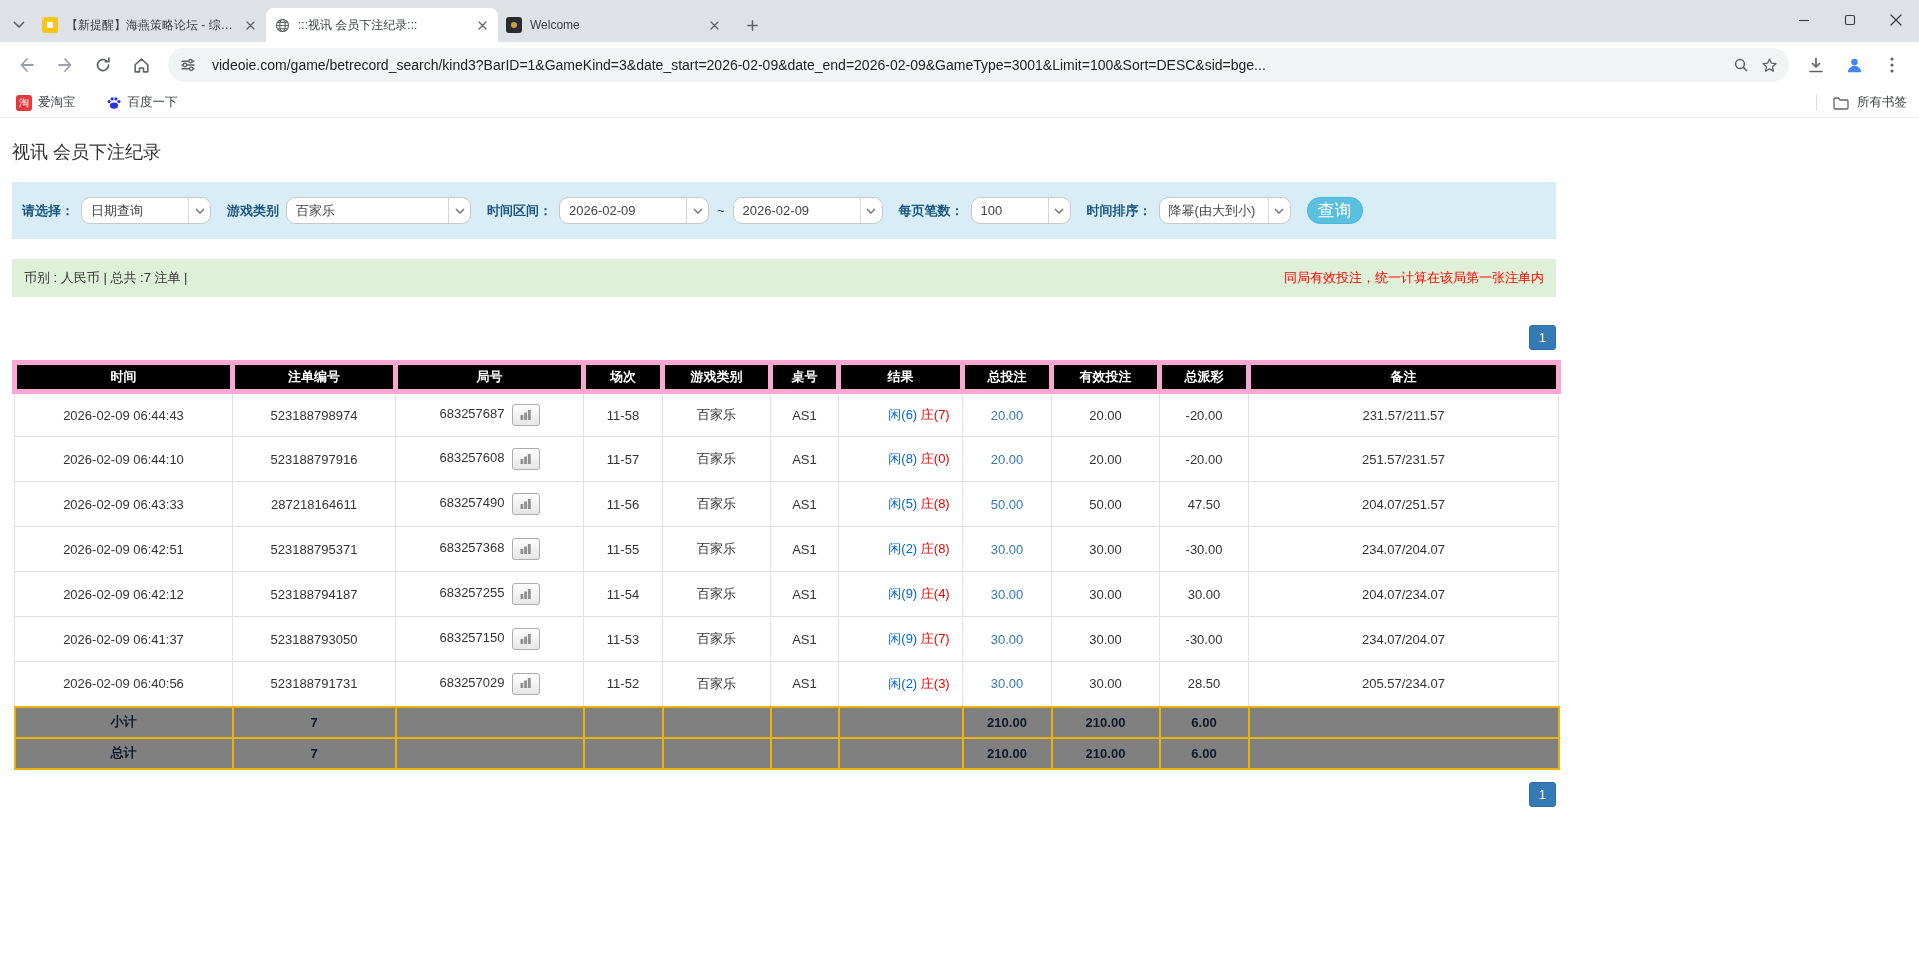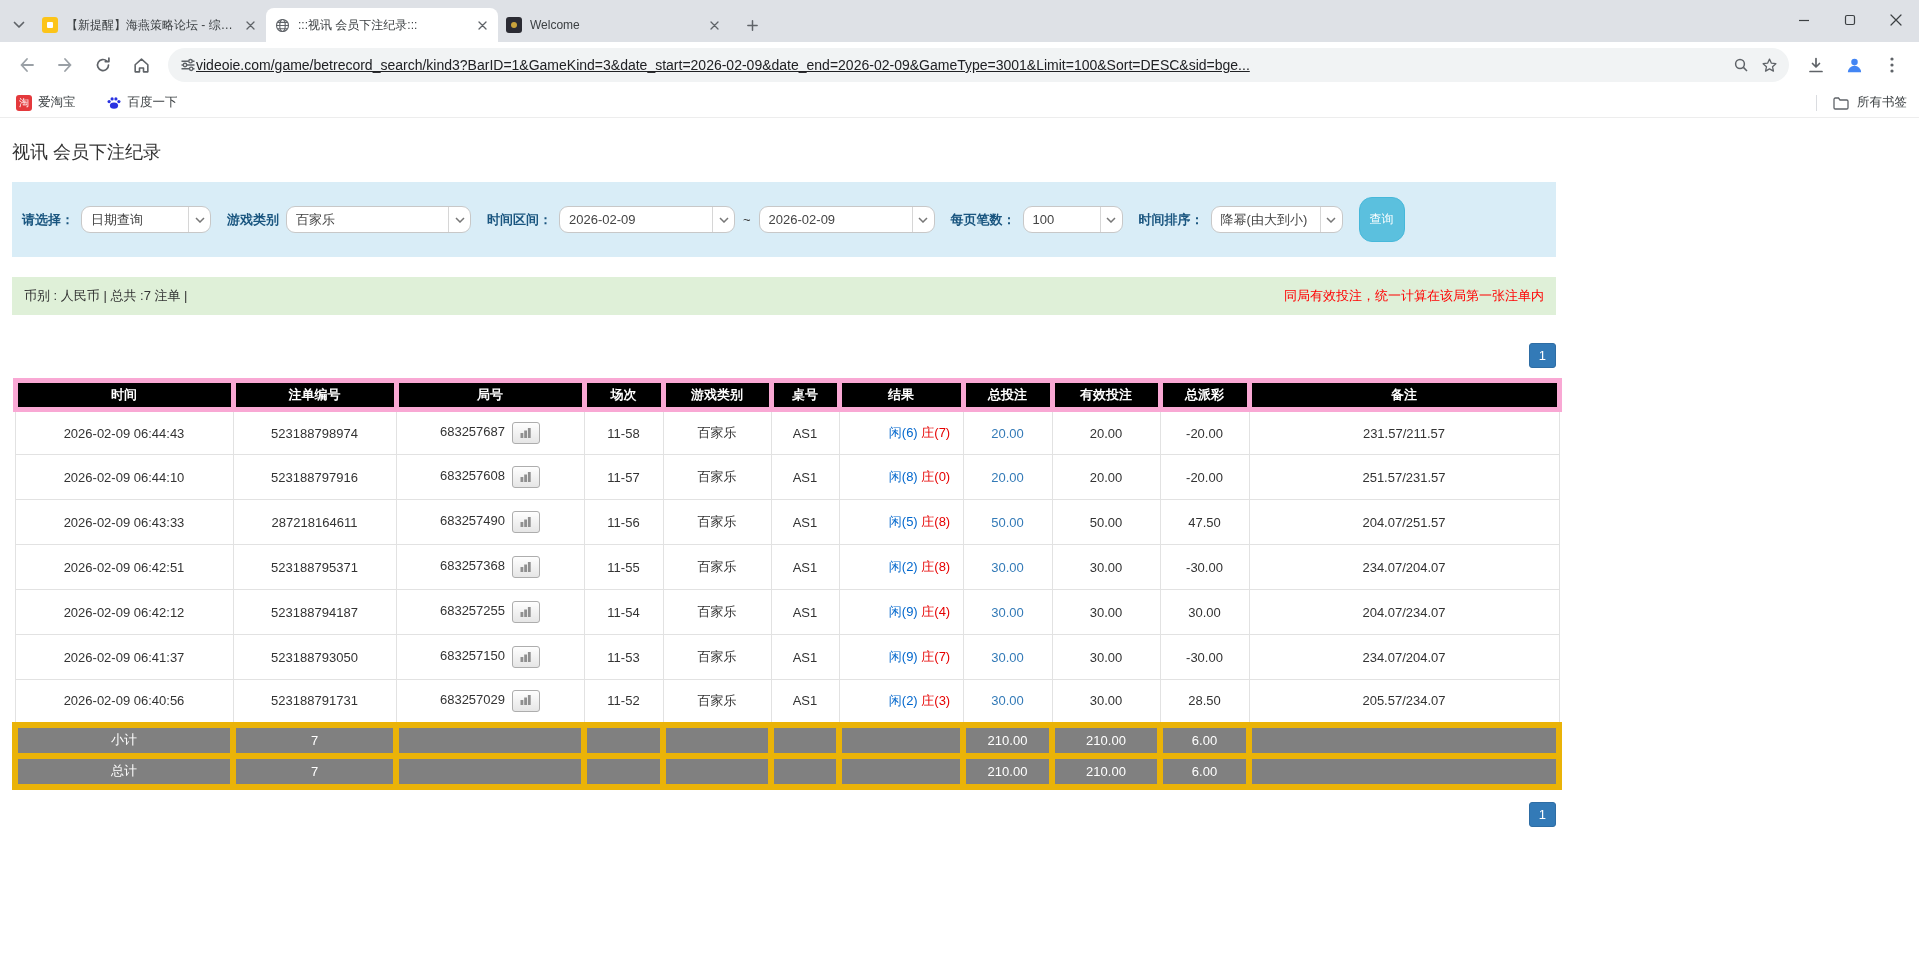--- a/index.html
+++ b/index.html
@@ -18,55 +18,55 @@
   .fav-dark i { width:6px; height:6px; background:#c9a33c; border-radius:50%; display:block; }
   .tab-title { flex:1; margin:0 8px; white-space:nowrap; overflow:hidden; text-overflow:ellipsis; }
   .tab-close { width:16px; height:16px; display:flex; align-items:center; justify-content:center; border-radius:50%; cursor:pointer; }
   .newtab-btn { width:28px; height:28px; margin:0 0 3px 8px; display:flex; align-items:center; justify-content:center; border-radius:50%; cursor:pointer; }
   .win-controls { margin-left:auto; display:flex; align-self:flex-start; }
   .win-btn { width:46px; height:40px; display:flex; align-items:center; justify-content:center; cursor:pointer; }
 
   .navbar { height:46px; background:#fff; display:flex; align-items:center; padding:0 8px; }
   .nav-btn { width:34px; height:34px; border-radius:50%; display:flex; align-items:center; justify-content:center; margin:0 2px; cursor:pointer; }
   .omnibox { flex:1; display:flex; align-items:center; height:34px; background:#f1f3f4; border-radius:17px; margin:0 8px; padding:0 6px 0 12px; min-width:0; cursor:text; }
-  .omnibox-url { flex:1; font-size:14px; color:#202124; white-space:nowrap; overflow:hidden; margin:0 0;text-decoration:underline; }
+  .omnibox-url { flex:1; font-size:14px; color:#202124; white-space:nowrap; overflow:hidden; margin:0 16px; }
   .omni-btn { width:28px; height:28px; border-radius:50%; display:flex; align-items:center; justify-content:center; cursor:pointer; }
 
   .bookmarks-bar { height:30px; background:#fff; display:flex; align-items:center; padding:0 12px; font-size:12.5px; color:#3c4043; border-bottom:1px solid #ededed; }
   .bm-item { display:flex; align-items:center; gap:6px; margin-right:22px; height:24px; padding:0 4px; border-radius:4px; cursor:pointer; }
   .bm-icon-tao { width:16px; height:16px; background:#e4393c; border-radius:3px; color:#fff; font-size:10px; display:flex; align-items:center; justify-content:center; }
   .bm-right { margin-left:auto; display:flex; align-items:center; gap:8px; cursor:pointer; }
   .bm-divider { width:1px; height:16px; background:#dadce0; margin-right:8px; }
 
   
   .page { width:1544px; margin:0 12px; padding-top:22px; }
   .page-title { font-size:18px; color:#333; font-weight:400; margin-bottom:18px; }
 
   .filterbar { background:#d9edf7; display:flex; align-items:center; padding:15px 10px; }
   .fgroup { display:flex; align-items:center; margin-right:16px; }
   .flabel { color:#19557f; font-weight:700; font-size:13px; margin-right:7px; white-space:nowrap; }
   .combo { display:flex; align-items:stretch; background:#fff; border:1px solid #c8c8c8; border-radius:9px; height:27px; cursor:pointer; }
   .combo-val { display:flex; align-items:center; padding:0 9px; font-size:13px; color:#444; flex:1; white-space:nowrap; overflow:hidden; }
   .combo-arrow { width:22px; border-left:1px solid #d6d6d6; display:flex; align-items:center; justify-content:center; }
-  .w130{width:130px} .w185{width:185px} .w150{width:176px} .w100{width:100px} .w158{width:132px}
+  .w130{width:130px} .w185{width:185px} .w150{width:150px} .w100{width:100px} .w158{width:132px}
   .tilde { margin:0 8px; color:#333; font-size:13px; }
-  .search-btn { height:45px; background:#5bc0de; color:#fff; border:1px solid #46b8da; border-radius:13px; font-size:12px; padding:0 10px; cursor:pointer; }
+  .search-btn { height:27px; background:#5bc0de; color:#fff; border:1px solid #46b8da; border-radius:13px; font-size:17px; padding:0 10px; cursor:pointer; }
 
   .summarybar { margin-top:20px; background:#dff0d8; padding:10px 12px; display:flex; justify-content:space-between; align-items:center; font-size:13px; color:#333; }
   .summary-right { color:#ff0000; }
 
   .pagwrap { display:flex; justify-content:flex-end; }
   .pagwrap.top { margin:28px 0 10px; }
   .pagwrap.bottom { margin:12px 0 30px; }
   .pagbtn { min-width:25px; height:25px; background:#337ab7; color:#fff; border:1px solid #2e6da4; border-radius:3px; font-size:13px; display:flex; align-items:center; justify-content:center; padding:0 9px; cursor:pointer; }
 
   table.records { width:1544px; border-collapse:collapse; table-layout:fixed; }
   .records th { background:#000; color:#fff; font-size:13px; font-weight:700; height:29px; border:5px solid #f9a8d4; }
   .records td { height:45px; border:1px solid #e2e2e2; text-align:center; font-size:13px; color:#333; }
-  .records .foot-row td { background:#808080; color:#ffffff; border:6px solid #eab308; height:31px; }
+  .records .foot-row td { background:#808080; color:#0f172a; border:2px solid #eab308; height:31px;font-weight:bold; }
   .blue-link { color:#337ab7; cursor:pointer; }
   .neg { color:#e60000; }
   .player { color:#0066cc;margin-left:37px; }
   .banker { color:#e60000; }
   .round-btn { display:inline-flex; align-items:center; justify-content:center; width:28px; height:22px; margin-left:7px; border:1px solid #adadad; border-radius:3px; background:linear-gradient(#fefefe,#e6e6e6); vertical-align:middle; cursor:pointer; }
 </style>
 </head>
 <body>
 
 <div class="tabstrip">

